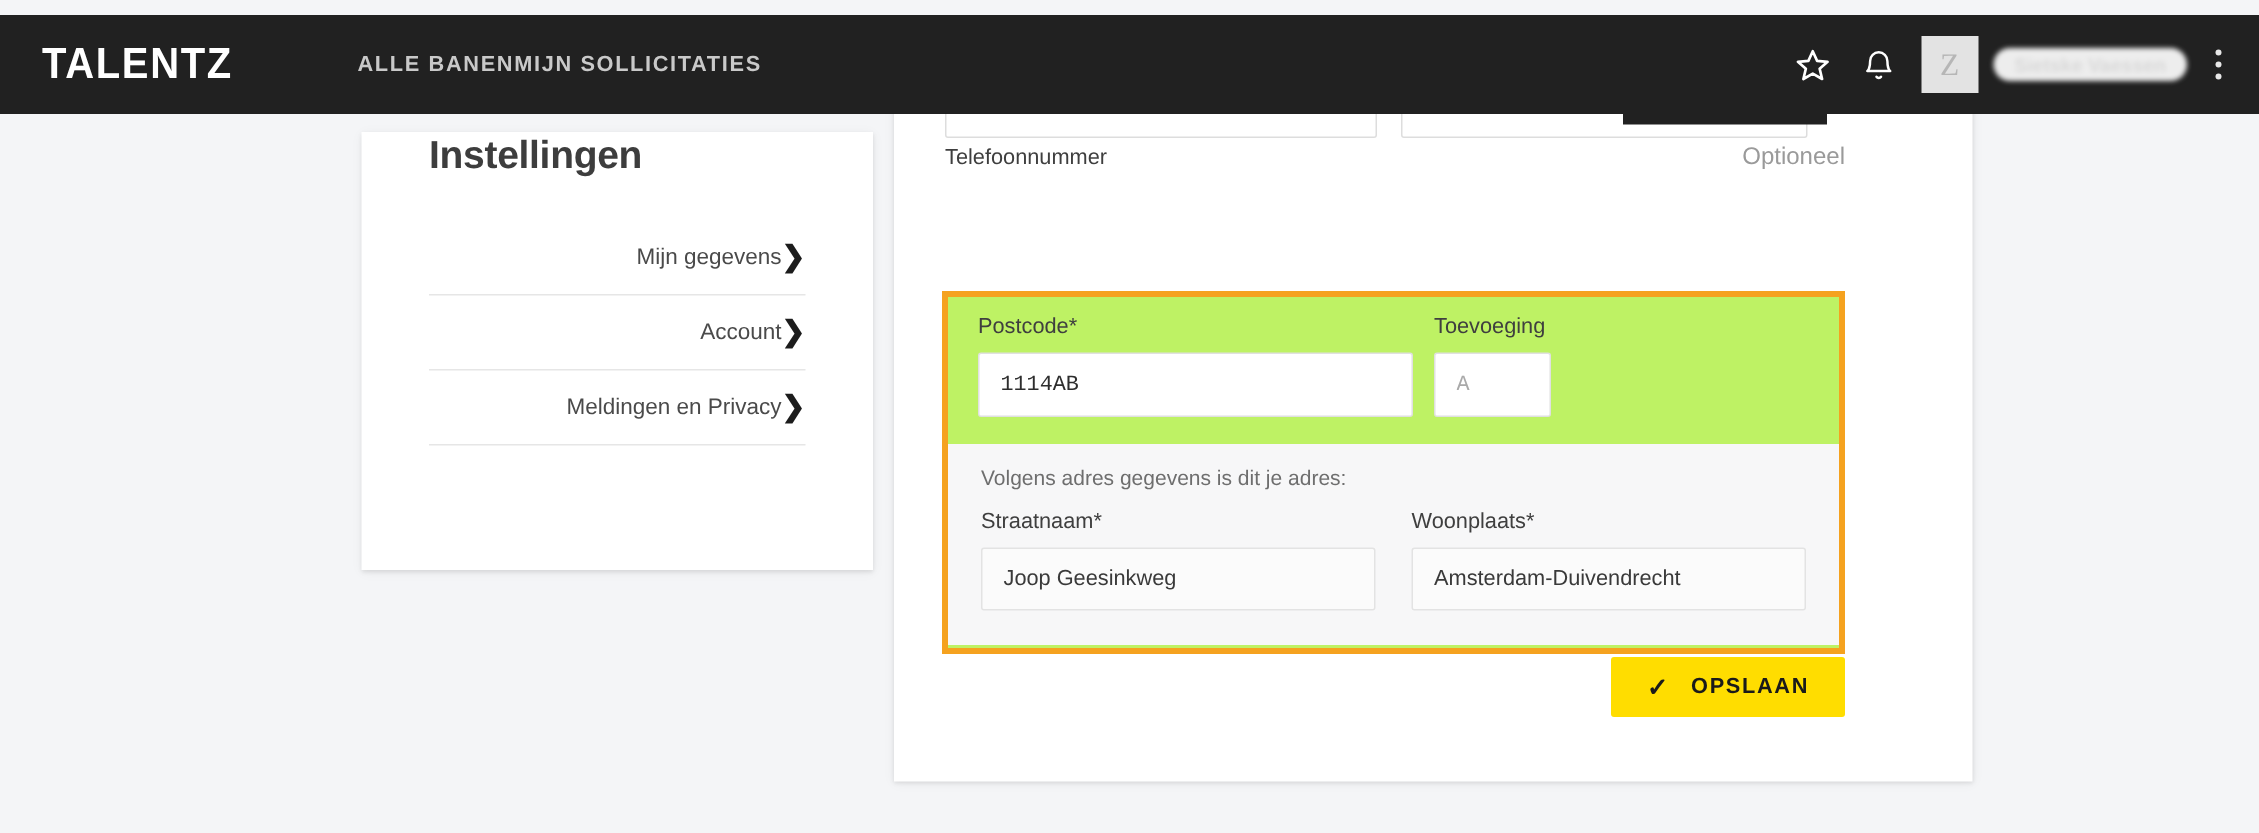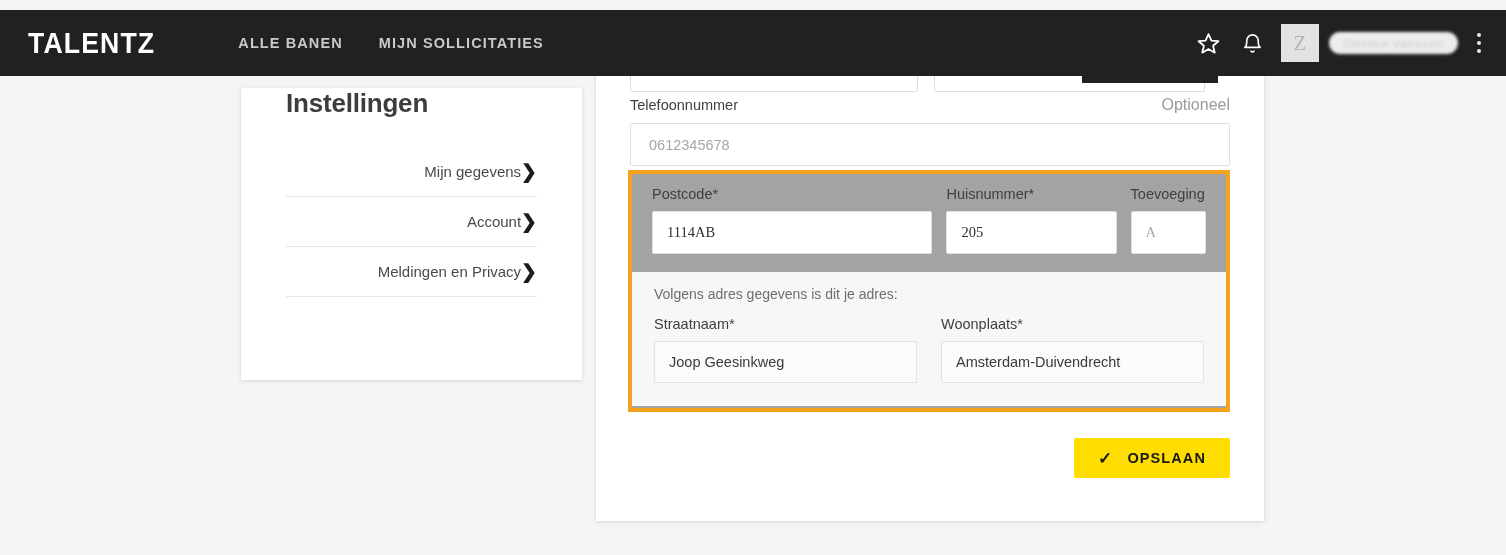--- a/index.html
+++ b/index.html
@@ -32,21 +32,20 @@
     letter-spacing: 1.2px;
     font-family: "Liberation Sans Narrow", "Liberation Sans", sans-serif;
     transform: scaleX(0.92);
     transform-origin: left center;
     user-select: none;
   }
   .nav {
     display: flex;
     align-items: center;
     margin-left: 72px;
-    gap: 36px;
   }
   .nav-link {
     color: #c9c9c9;
     font-size: 14.5px;
     font-weight: 600;
     letter-spacing: 1.1px;
     text-decoration: none;
     cursor: pointer;
     white-space: nowrap;
   }
@@ -153,21 +152,21 @@
     font-size: 19px;
     font-weight: 700;
     line-height: 1;
   }
 
   
   .form-panel {
     position: absolute;
     top: 66px;
     left: 596px;
-    width: 668px;
+    width: 719px;
     height: 455px;
     background: #ffffff;
     box-shadow: 0 1px 3px rgba(0,0,0,0.10), 0 1px 8px rgba(0,0,0,0.05);
     z-index: 5;
     overflow: hidden;
   }
 
   
   .clipped-row {
     position: absolute;
@@ -216,26 +215,26 @@
     font-family: "Liberation Sans", sans-serif;
     color: #2e2e2e;
     padding: 0 18px;
     outline: none;
   }
   .text-input::placeholder { color: #a6a6a6; }
 
   
   .address-box {
     position: absolute;
-    top: 104px;
+    top: 128px;
     left: 32px;
     width: 602px;
     height: 242px;
     border: 4px solid #f5a21f;
-    background: #a3a3a3;
+    background: #bef264;
     padding: 12px 20px 0 20px;
   }
   .addr-row {
     display: flex;
     gap: 14px;
   }
   .addr-col.postcode { width: 290px; }
   .addr-col.huisnummer { width: 176px; }
   .addr-col.toevoeging { width: 78px; }
   .addr-label {
@@ -244,21 +243,21 @@
     margin-bottom: 9px;
     display: block;
   }
   .addr-input {
     width: 100%;
     height: 43px;
     border: 1px solid #e0e0e0;
     border-radius: 2px;
     background: #ffffff;
     font-size: 14.5px;
-    font-family: Liberation Serif, serif;
+    font-family: Liberation Mono, monospace;
     color: #2e2e2e;
     padding: 12px 14px;
     outline: none;
   }
   .addr-input::placeholder { color: #a9a9a9; }
 
   .lookup-panel {
     margin-top: 18px;
     margin-left: -20px;
     margin-right: -20px;
@@ -385,33 +384,28 @@
   <div class="clipped-row">
     <div class="clipped-input a"></div>
     <div class="clipped-input b"></div>
   </div>
 
   <div class="form-body">
     <div class="field-head">
       <span class="field-label">Telefoonnummer</span>
       <span class="field-optional">Optioneel</span>
     </div>
-    <input class="text-input" type="text" placeholder="0612345678" style="">
   </div>
 
   <div class="address-box">
 
     <div class="addr-row">
       <div class="addr-col postcode">
         <label class="addr-label">Postcode*</label>
         <input class="addr-input" type="text" value="1114AB" style="">
-      </div>
-      <div class="addr-col huisnummer">
-        <label class="addr-label">Huisnummer*</label>
-        <input class="addr-input" type="text" value="205" style="">
       </div>
       <div class="addr-col toevoeging">
         <label class="addr-label">Toevoeging</label>
         <input class="addr-input" type="text" placeholder="A" style="">
       </div>
     </div>
 
     <div class="lookup-panel">
       <div class="lookup-note">Volgens adres gegevens is dit je adres:</div>
       <div class="lookup-row">

